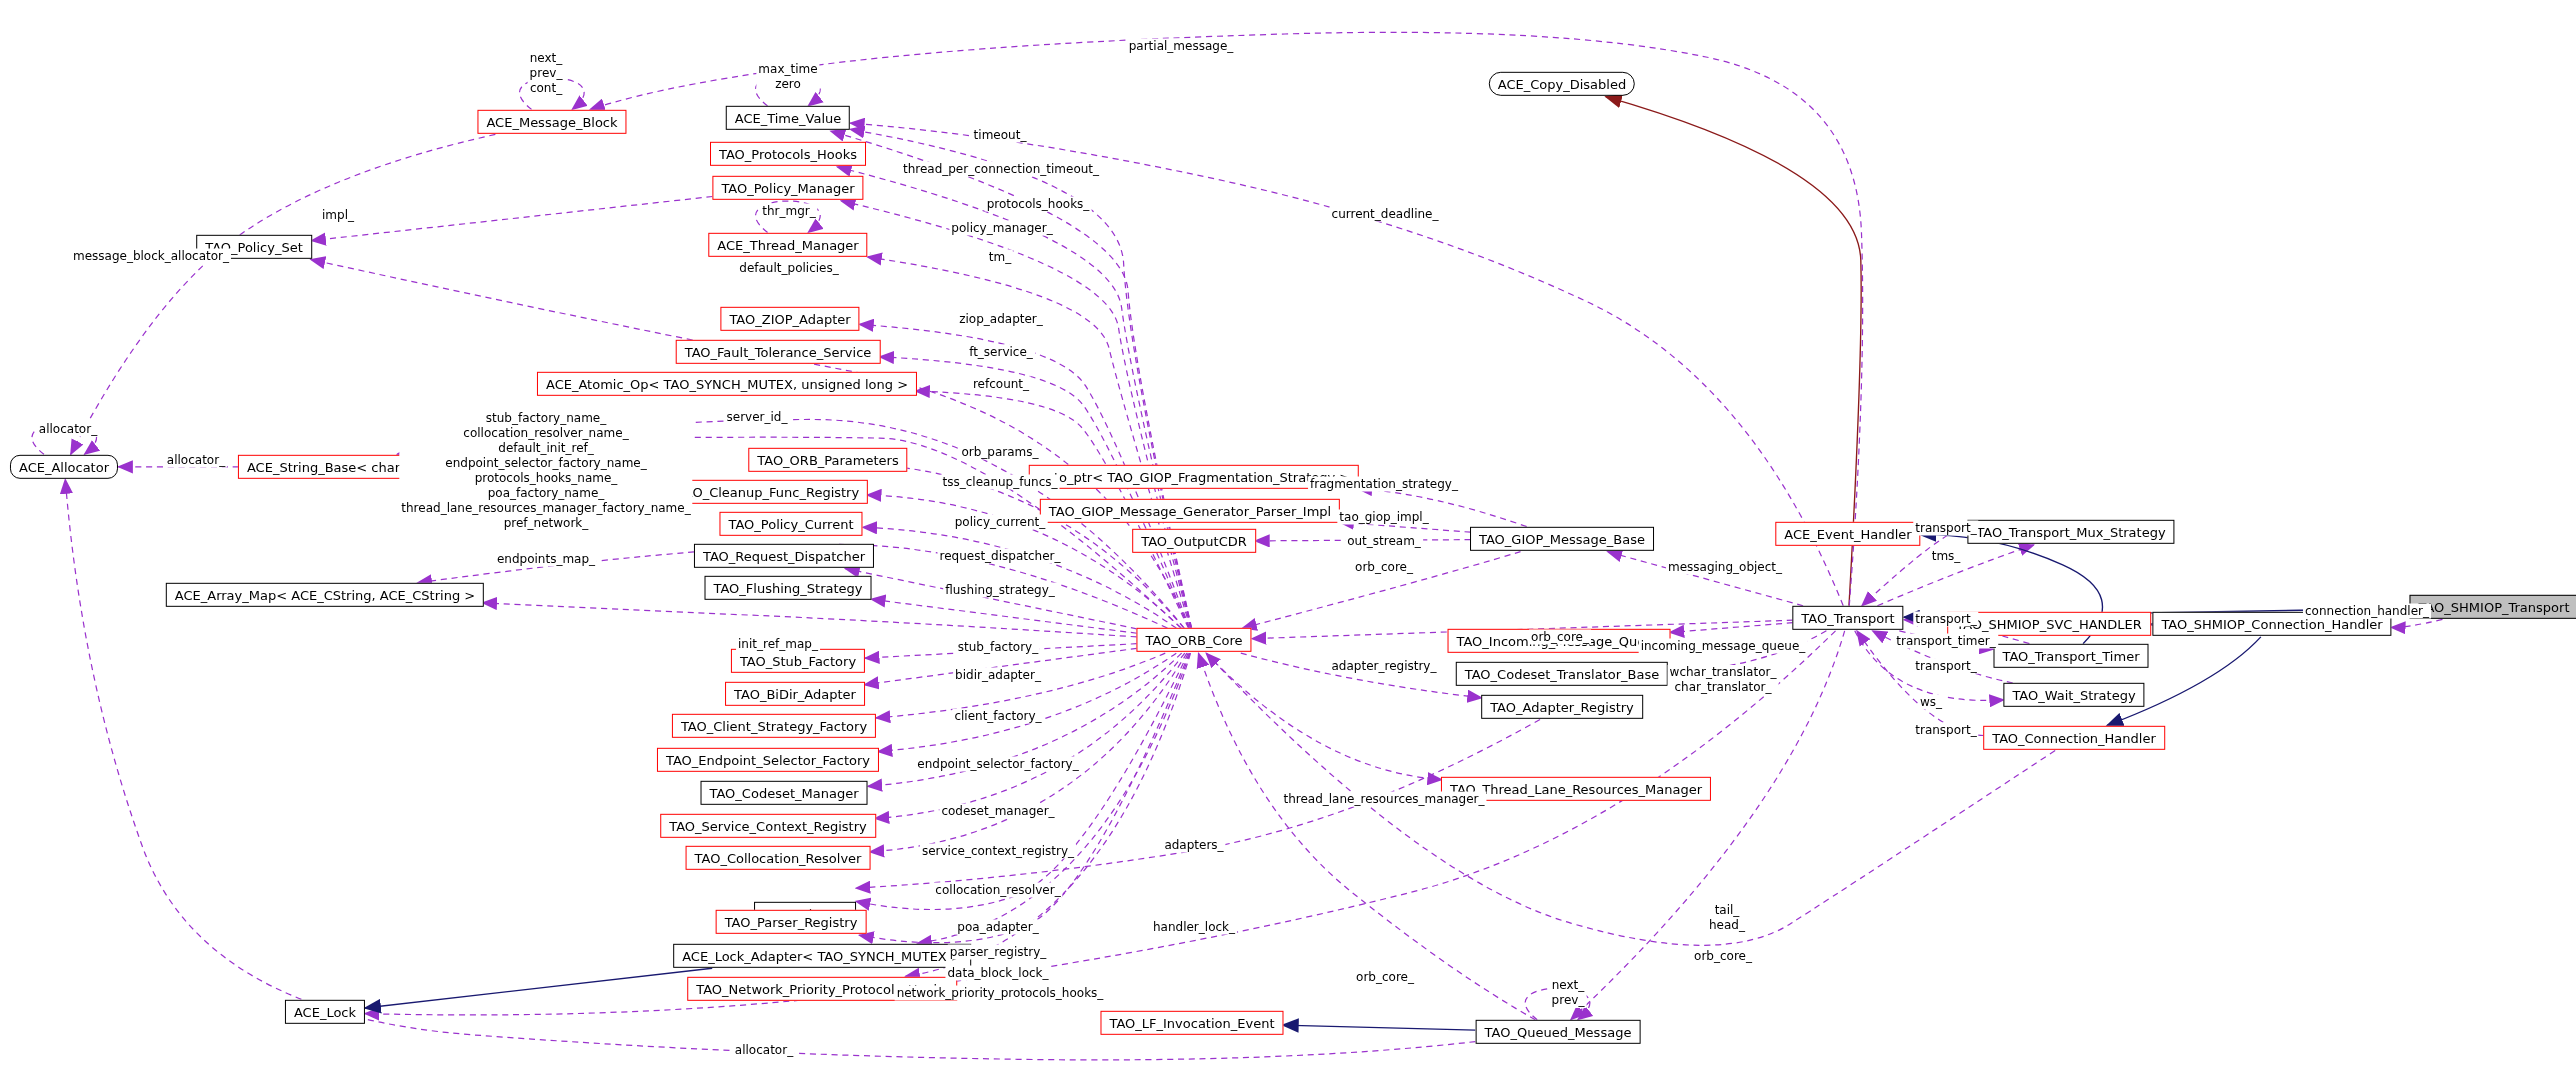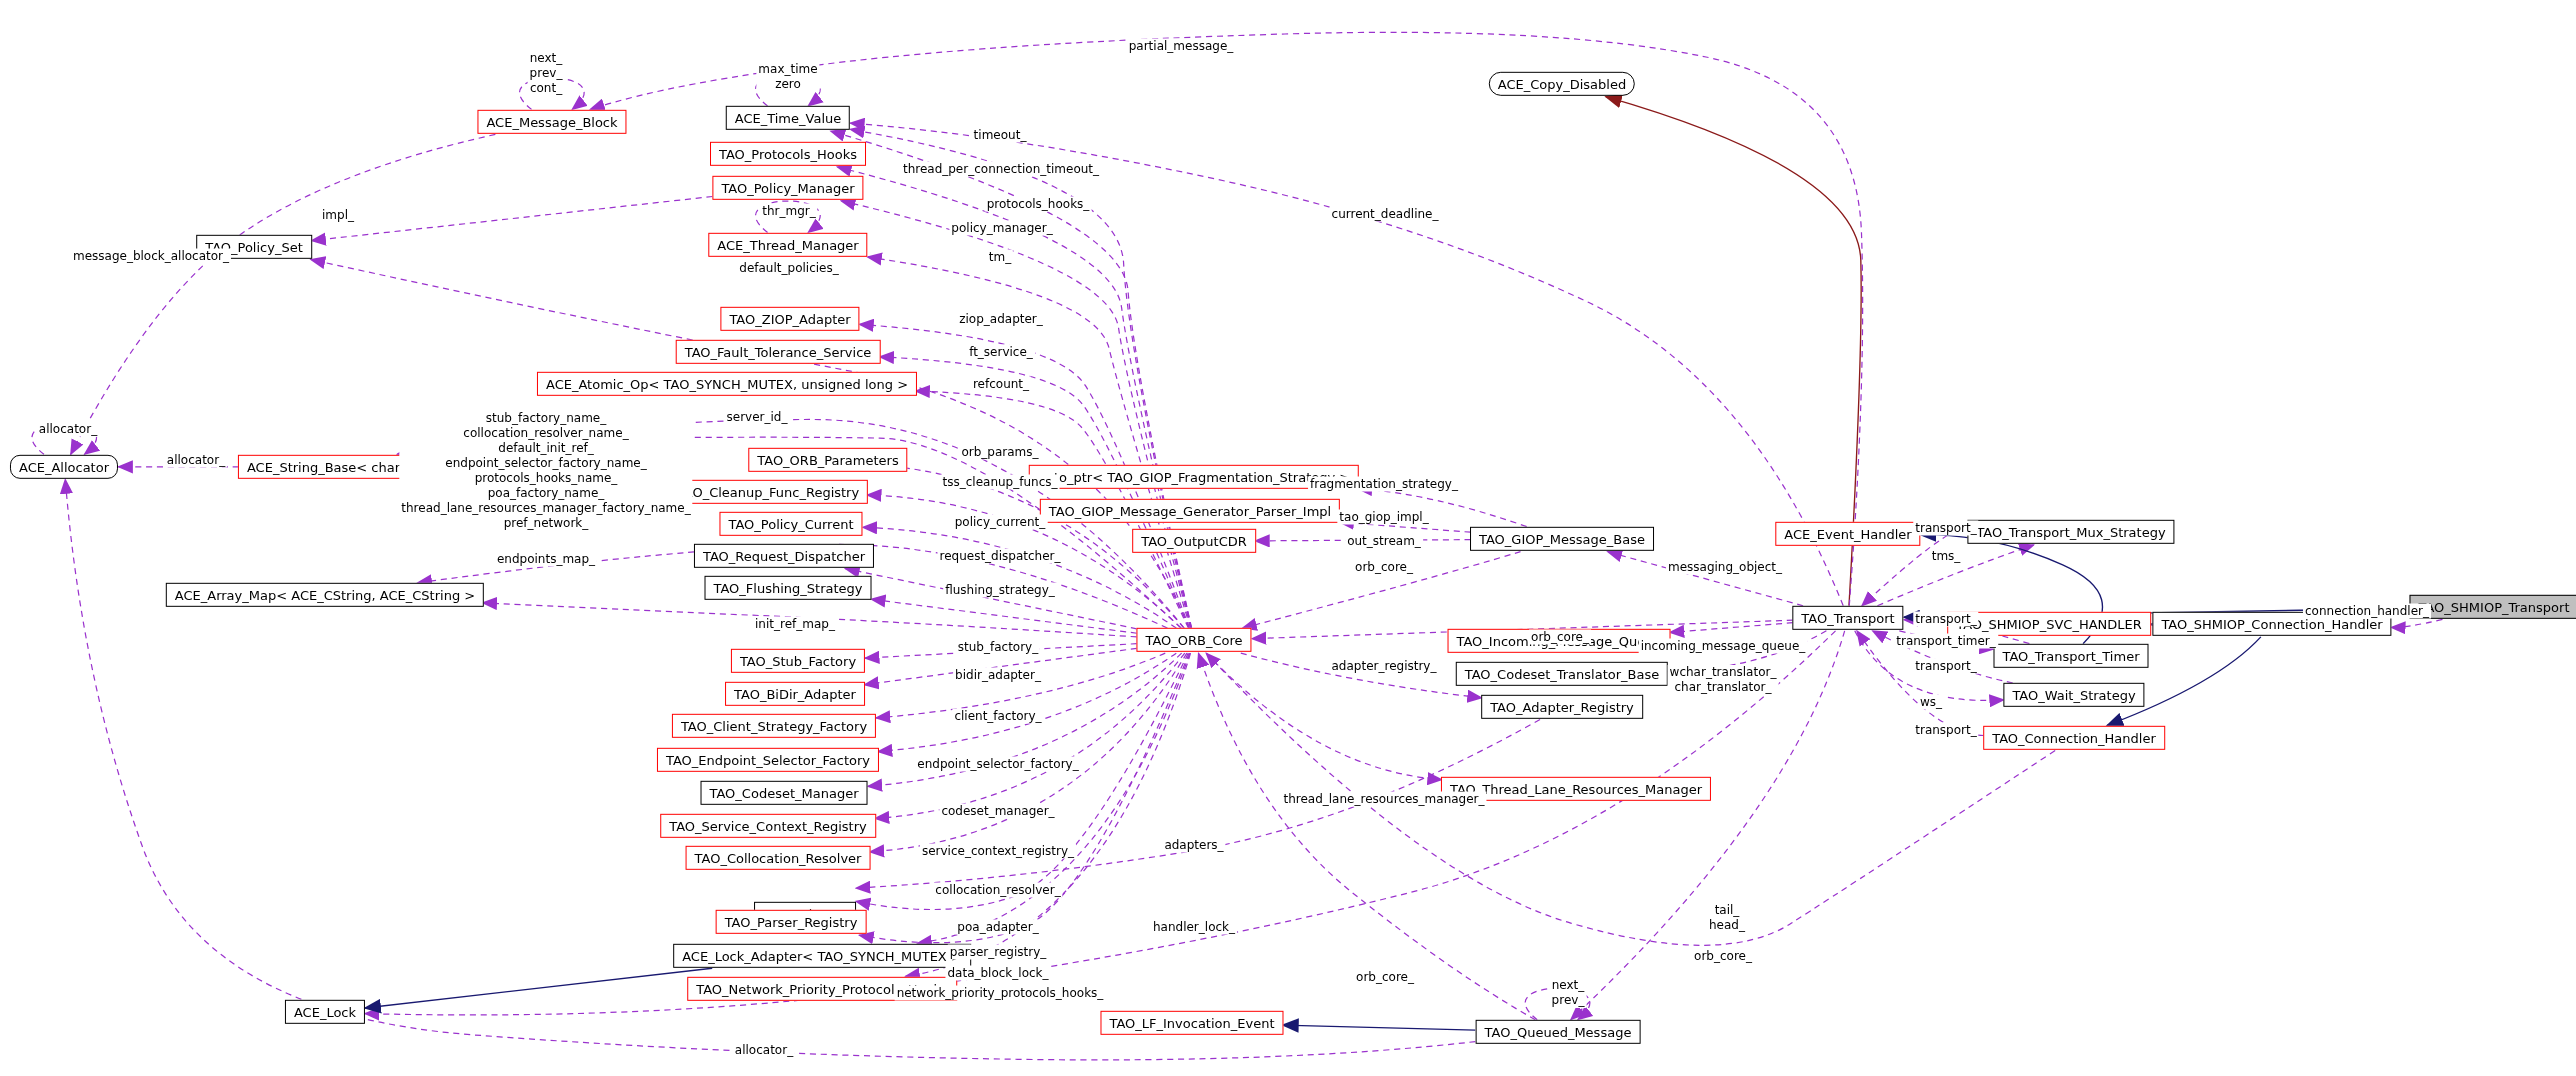--- a/index.html
+++ b/index.html
@@ -177,21 +177,21 @@
 pref_network_</span>
       <span class="elabel" style="left: 196px; top: 460px;">allocator_</span>
       <span class="elabel" style="left: 151px; top: 256px;">message_block_allocator_</span>
       <span class="elabel" style="left: 764px; top: 1050px;">allocator_</span>
       <span class="elabel" style="left: 1000px; top: 452px;">orb_params_</span>
       <span class="elabel" style="left: 1000px; top: 482px;">tss_cleanup_funcs_</span>
       <span class="elabel" style="left: 1000px; top: 522px;">policy_current_</span>
       <span class="elabel" style="left: 1000px; top: 556px;">request_dispatcher_</span>
       <span class="elabel" style="left: 1000px; top: 590px;">flushing_strategy_</span>
       <span class="elabel" style="left: 546px; top: 559px;">endpoints_map_</span>
-      <span class="elabel" style="left: 778px; top: 624px; margin-left: 17px;">init_ref_map_</span>
+      <span class="elabel" style="left: 778px; top: 644px;">init_ref_map_</span>
       <span class="elabel" style="left: 998px; top: 647px;">stub_factory_</span>
       <span class="elabel" style="left: 998px; top: 675px;">bidir_adapter_</span>
       <span class="elabel" style="left: 998px; top: 716px;">client_factory_</span>
       <span class="elabel" style="left: 998px; top: 764px;">endpoint_selector_factory_</span>
       <span class="elabel" style="left: 998px; top: 811px;">codeset_manager_</span>
       <span class="elabel" style="left: 998px; top: 851px;">service_context_registry_</span>
       <span class="elabel" style="left: 998px; top: 890px;">collocation_resolver_</span>
       <span class="elabel" style="left: 998px; top: 927px;">poa_adapter_</span>
       <span class="elabel" style="left: 998px; top: 952px;">parser_registry_</span>
       <span class="elabel" style="left: 998px; top: 973px;">data_block_lock_</span>

